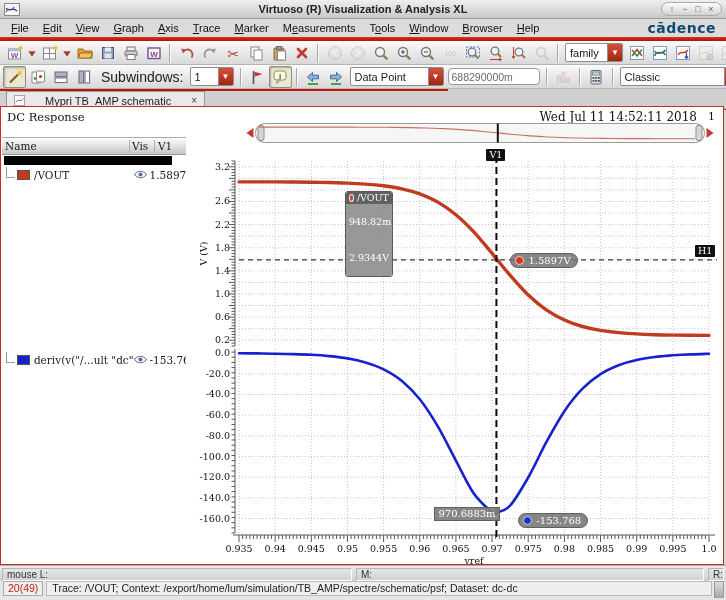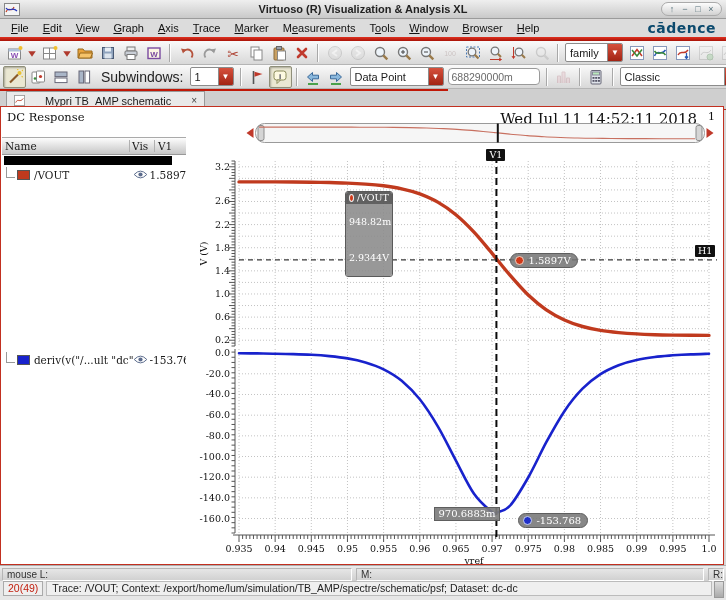--- a/index.html
+++ b/index.html
@@ -40,21 +40,21 @@
   
   #tabbar{height:20px;background:#cfcfcf;position:relative;border-bottom:1px solid #b03024;}
   #tabbar .redseg{position:absolute;top:0;left:0;width:448px;height:2px;background:#c01808;}
   #tab{position:absolute;left:6px;top:2px;height:17px;background:#e9e9e9;border:1px solid #999;
     border-bottom:none;display:flex;align-items:center;padding:0 7px;gap:20px;font-size:11px;}
   #tab .close{color:#444;font-size:10px;}
   
   #content{position:absolute;top:106px;left:0;width:724px;height:459px;background:#fff;
     border:1px solid #c23020;box-sizing:border-box;}
   #graph-title{position:absolute;left:6px;top:3px;font-family:"DejaVu Serif",serif;font-size:11.5px;color:#111;}
-  #graph-date{position:absolute;right:26px;top:3px;font-family:"DejaVu Serif",serif;font-size:15px;color:#111;}
+  #graph-date{position:absolute;right:26px;top:3px;font-family:"DejaVu Serif",serif;font-size:12px;color:#111;}
   #graph-page{position:absolute;right:8px;top:3px;font-family:"DejaVu Serif",serif;font-size:11px;color:#111;}
   
   #tp-header{position:absolute;left:1px;top:30px;width:184px;height:16px;
     background:linear-gradient(#fdfdfd,#c6c6c6);border-top:1px solid #aaa;border-bottom:1px solid #999;
     font-family:"DejaVu Serif",serif;font-size:10.5px;display:flex;align-items:center;}
   #tp-header .c1{width:124px;padding-left:3px;border-right:1px solid #b0b0b0;}
   #tp-header .c2{width:22px;padding-left:2px;border-right:1px solid #b0b0b0;}
   #tp-header .c3{flex:1;padding-left:3px;}
   #sel-bar{position:absolute;left:3px;top:49px;width:168px;height:9px;background:#000;}
   .trow{position:absolute;left:3px;width:182px;height:15px;display:flex;align-items:center;

